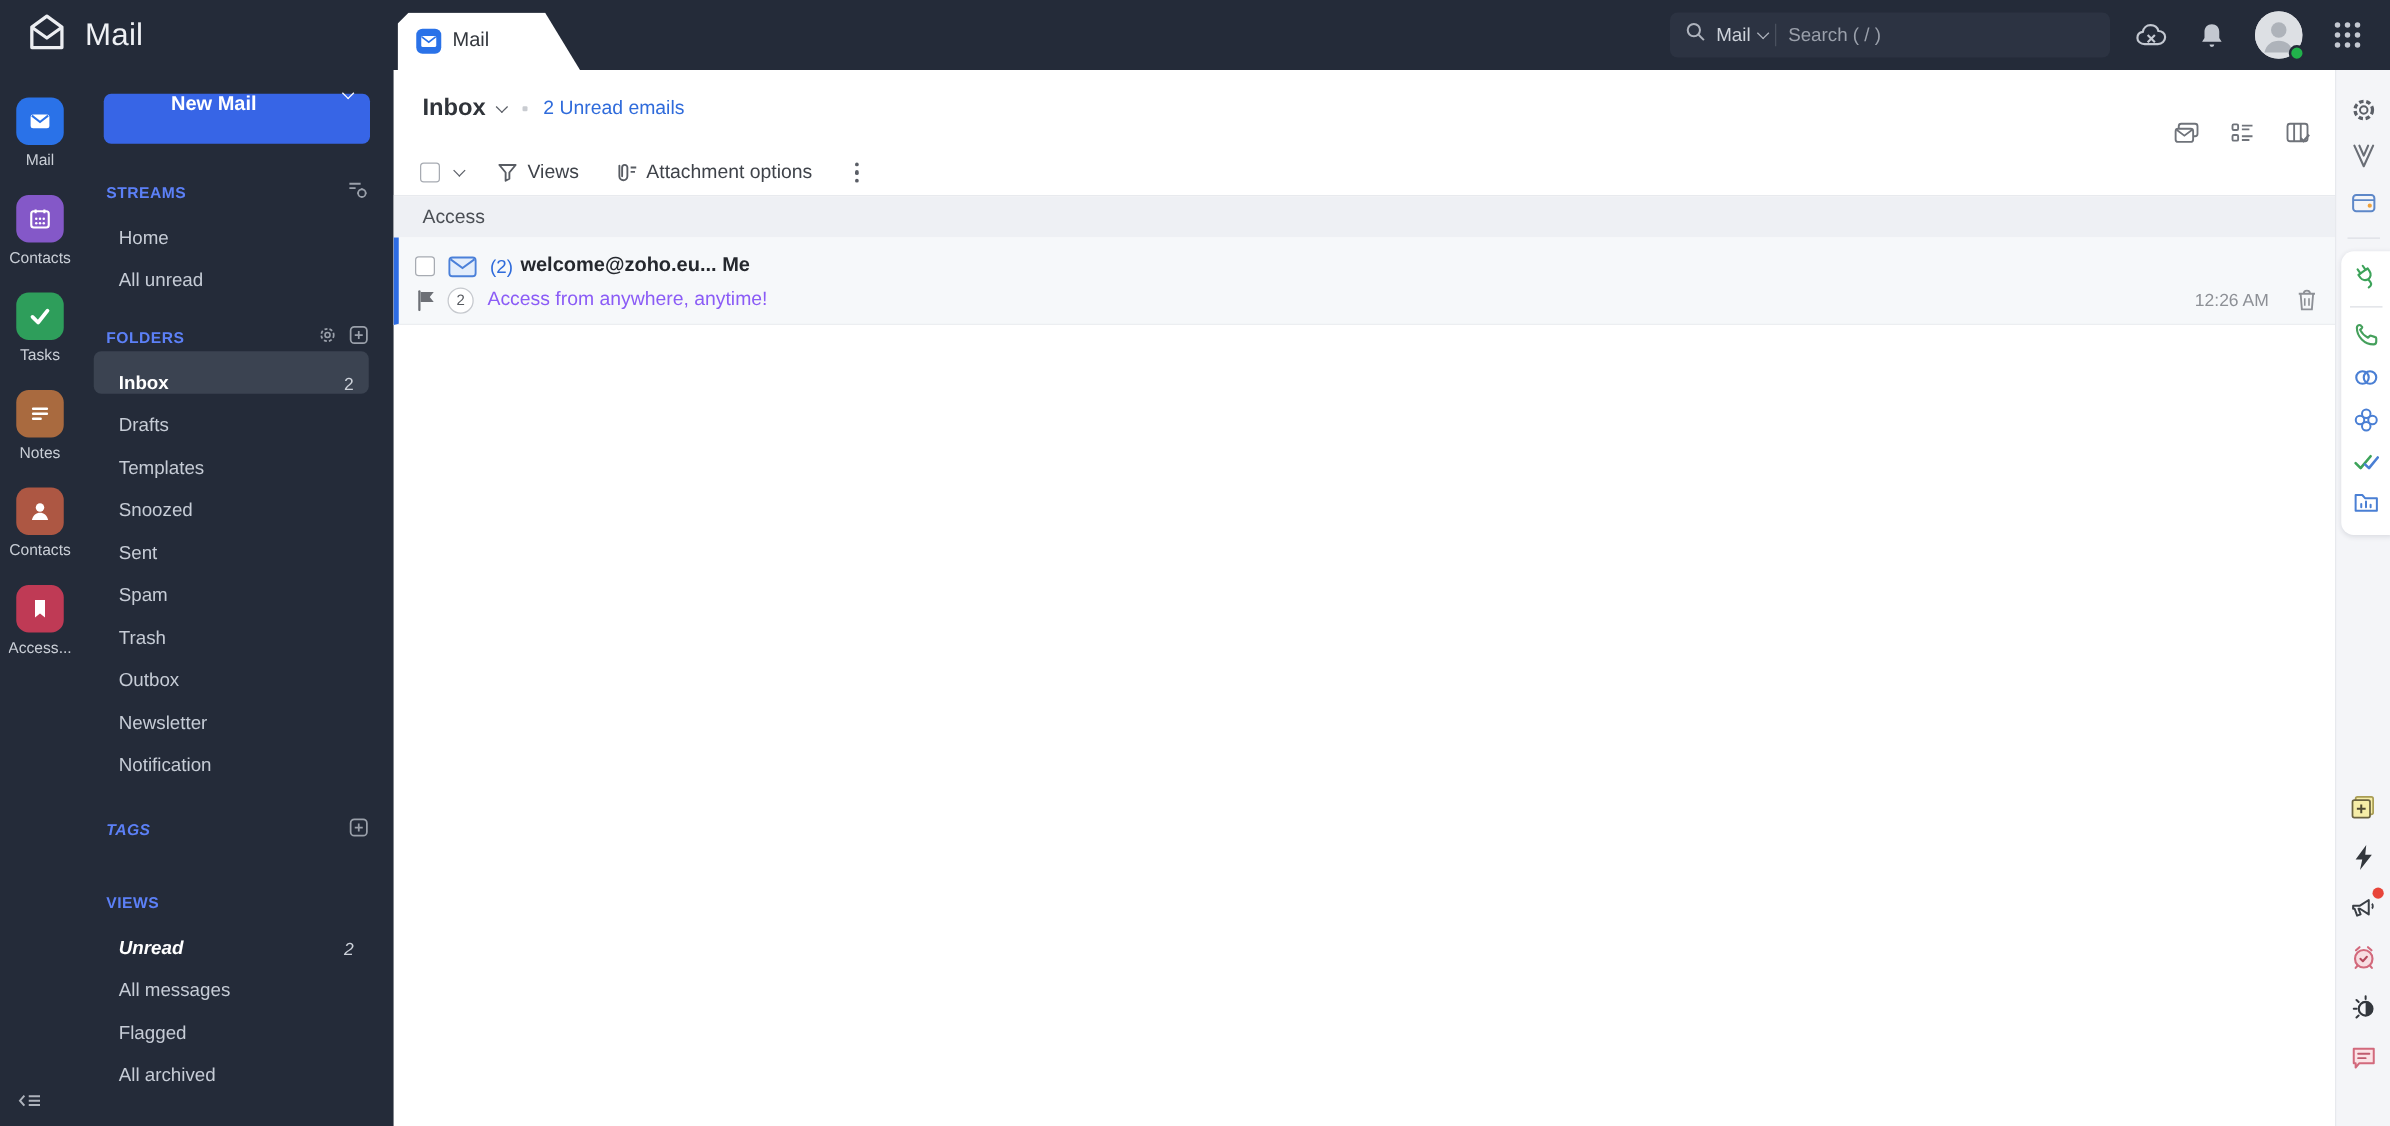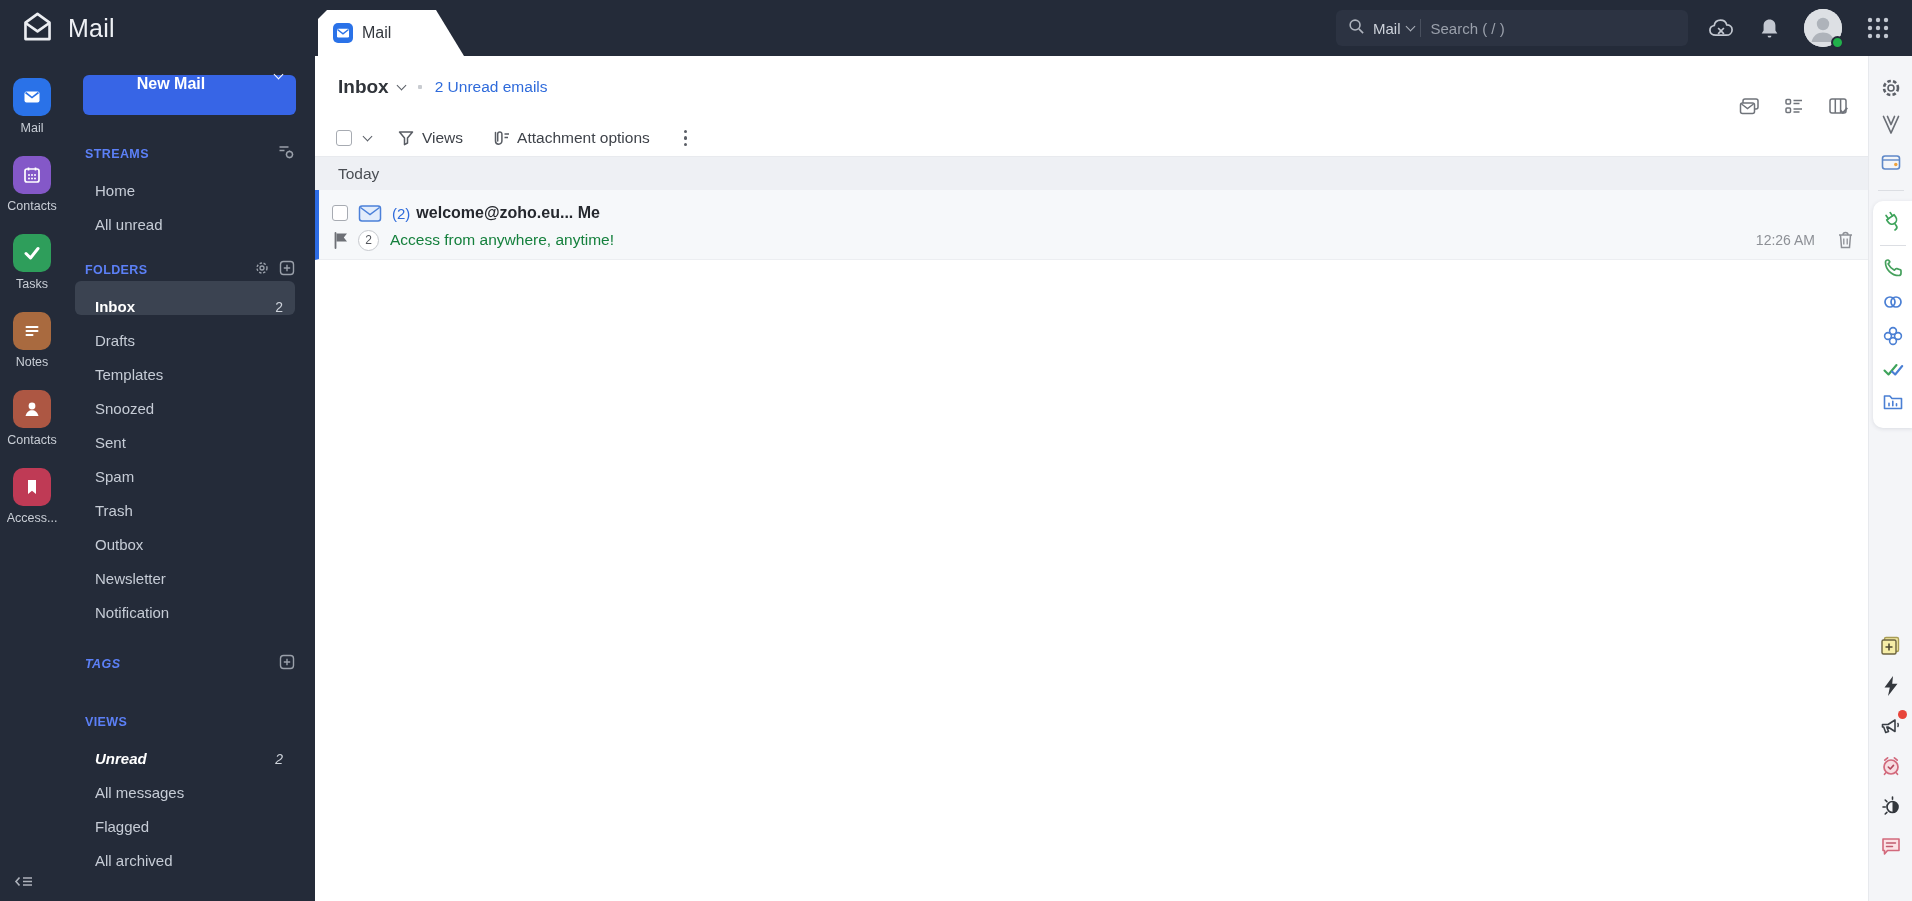--- a/index.html
+++ b/index.html
@@ -79,21 +79,21 @@
   .today-bar { height:33px; background:#eef0f4; display:flex; align-items:center; padding-left:23px;
     color:#4a4e54; font-size:15.5px; }
   .email-row { height:70px; background:#f6f8fa; border-left:4px solid #2d6ce4; border-bottom:1px solid #eceef1;
     padding:10px 13px 0 13px; cursor:pointer; }
   .erow-line { display:flex; align-items:center; height:26px; }
   .erow-line.l2 { height:28px; }
   .e-prefix { color:#2f6bdb; font-size:15px; margin:0 6px 0 10px; }
   .e-sender { color:#25282e; font-size:16px; font-weight:700; }
   .badge { width:21px; height:21px; border-radius:50%; border:1px solid #c6c9ce; background:#fff;
     display:flex; align-items:center; justify-content:center; font-size:12px; color:#55585e; margin-left:9px; }
-  .e-subject { color:#15803d; font-size:15.5px; margin-left:11px; }
+  .e-subject { color:#8b5cf6; font-size:15.5px; margin-left:11px; }
   .e-time { margin-left:auto; color:#8d9096; font-size:14px; }
   .e-trash { margin:0 0 0 21px; cursor:pointer; display:flex; }
   .g10{margin-left:10px;}
 
   
   .right-rail { width:44px; background:#f4f5f8; border-left:1px solid #e7e9ed; display:flex; flex-direction:column;
     align-items:center; padding-top:20px; }
   .rr-ico { display:flex; align-items:center; justify-content:center; margin-bottom:14px; cursor:pointer; }
   .rr-div { width:26px; border-top:1px solid #dcdee3; margin:2px 0 10px 0; }
   .rr-card { background:#fff; border-radius:10px 0 0 10px; box-shadow:0 1px 4px rgba(40,50,70,.12);
@@ -409,21 +409,21 @@
       <span class="dots-v">
           <i></i>
           <i></i>
           <i></i>
         </span>
     </div>
 
     <div class="list-divider"></div>
 
     <div class="today-bar">
-      <span>Today</span>
+      <span>Access</span>
     </div>
 
     <div class="email-row">
       <div class="erow-line">
         <span class="cbx"></span>
         <span class="g10" style="display:flex">
           <svg width="24" height="19" viewBox="0 0 24 19">
               <rect x="1.5" y="2" width="21" height="15" rx="2.5" fill="#e3edfb" stroke="#4b80d9" stroke-width="1.5"></rect>
               <path d="M2.5 3.5 L12 10.5 L21.5 3.5" fill="none" stroke="#4b80d9" stroke-width="1.5"></path>
             </svg>

